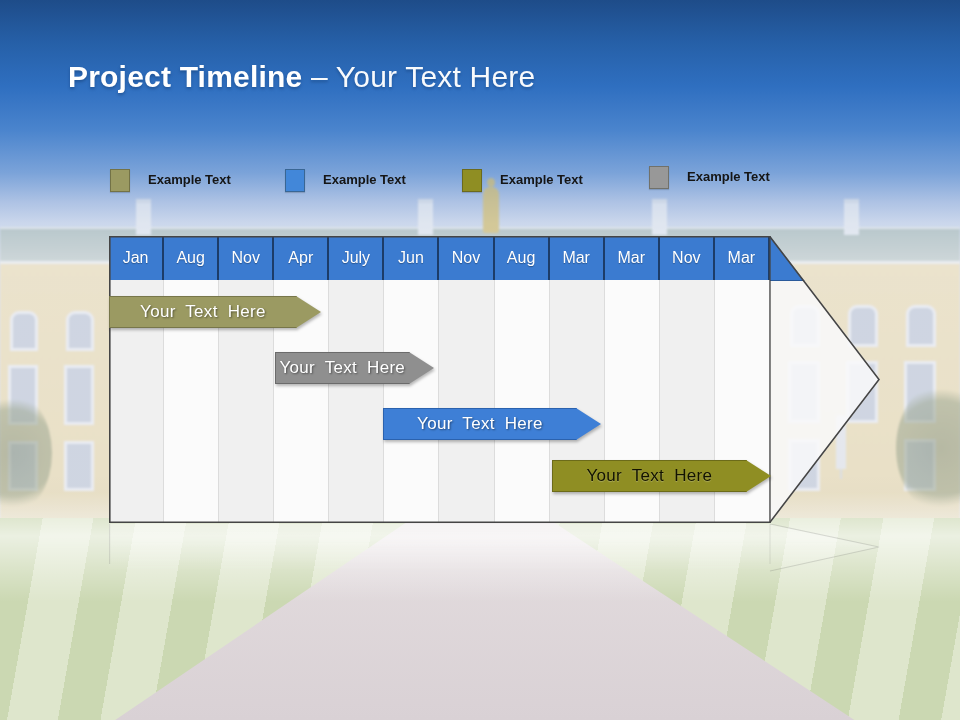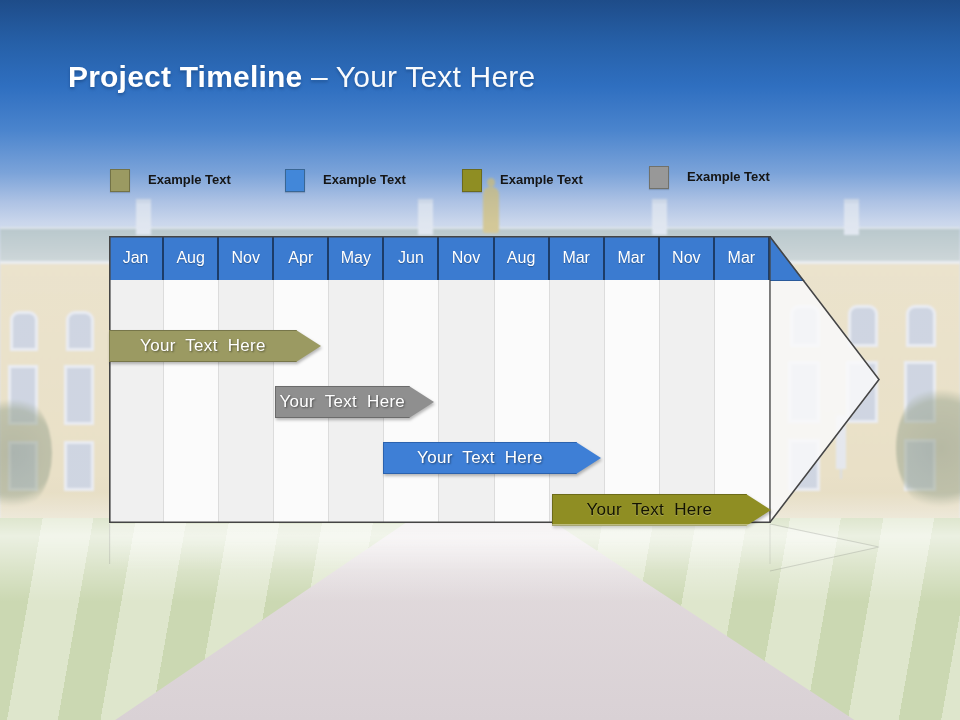--- a/index.html
+++ b/index.html
@@ -67,21 +67,21 @@
   .stripes{position:absolute;left:0;top:44px;width:662px;height:243px;display:flex;}
   .stripe{width:55.083px;box-sizing:border-box;border-right:1px solid #DCDCDC;}
   .stripe.odd{background:#F0F0F0;}
   .stripe.even{background:#FBFBFB;}
   .arrow-outline{left:109px;top:236px;width:771px;height:287px;pointer-events:none;}
 
   
   .bar{position:absolute;height:30px;background:var(--c);border:1px solid var(--b);
     display:flex;align-items:center;justify-content:center;font-size:17px;
     word-spacing:5px;letter-spacing:.3px;white-space:nowrap;
-    filter:drop-shadow(1px 2px 1.5px rgba(0,0,0,.28));margin-top:34px;}
+    filter:drop-shadow(1px 2px 1.5px rgba(0,0,0,.28));}
   .bar::after{content:'';position:absolute;left:100%;top:-1px;width:0;height:0;
     border-top:16px solid transparent;border-bottom:16px solid transparent;
     border-left:25px solid var(--c);}
   .bar.light{color:#FFFFFF;text-shadow:1px 1px 2px rgba(0,0,0,.45);}
   .bar.dark{color:#131300;text-shadow:0 1px 1px rgba(255,255,255,.25);}
 
   
   .reflection{left:109px;top:524px;width:771px;height:48px;opacity:.55;pointer-events:none;}
 </style>
 </head>
@@ -144,21 +144,21 @@
         <span class="lb">Example Text</span>
       </div>
     </div>
 
   <div class="abs arrow">
     <div class="month-header" id="month-header">
         <div class="month-cell">Jan</div>
         <div class="month-cell">Aug</div>
         <div class="month-cell">Nov</div>
         <div class="month-cell">Apr</div>
-        <div class="month-cell">May</div>
+        <div class="month-cell">July</div>
         <div class="month-cell">Jun</div>
         <div class="month-cell">Nov</div>
         <div class="month-cell">Aug</div>
         <div class="month-cell">Mar</div>
         <div class="month-cell">Mar</div>
         <div class="month-cell">Nov</div>
         <div class="month-cell">Mar</div>
       </div>
     <div class="stripes" id="stripes">
         <div class="stripe odd"></div>

